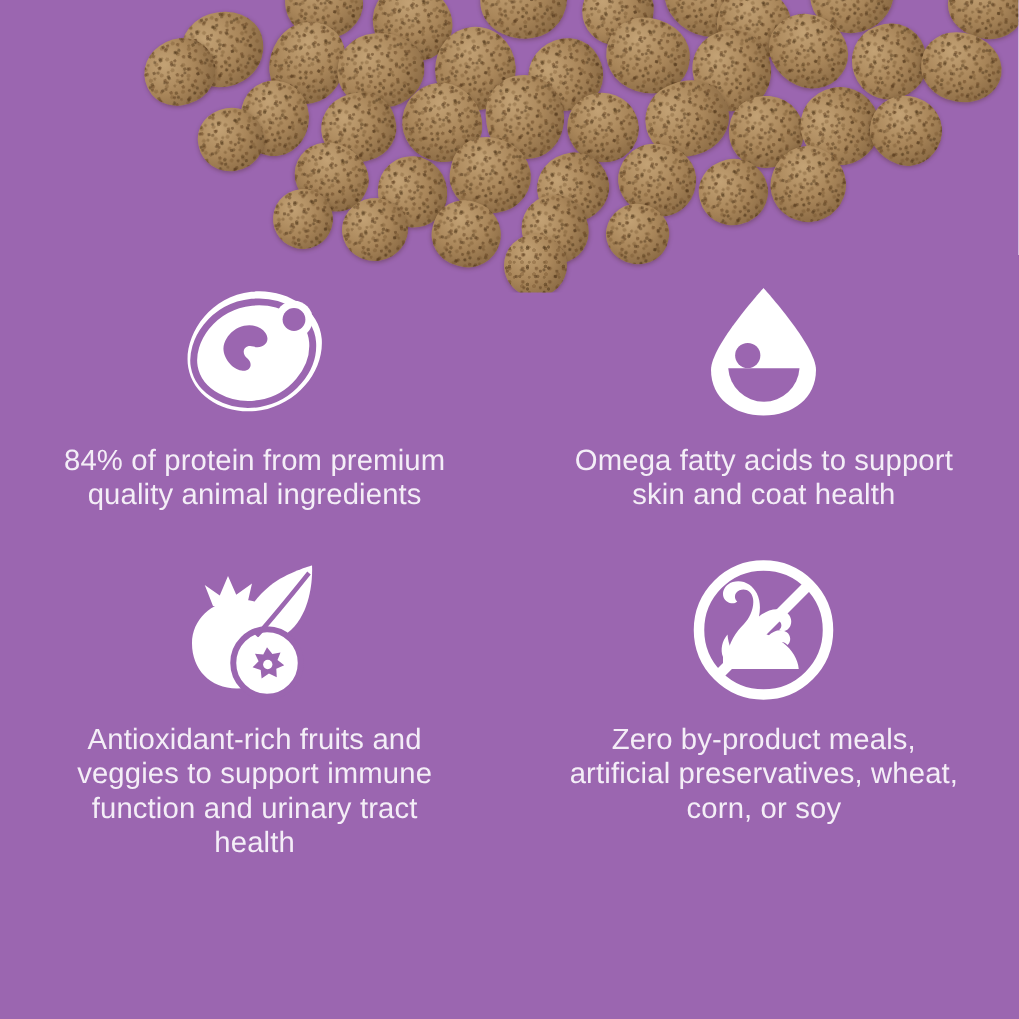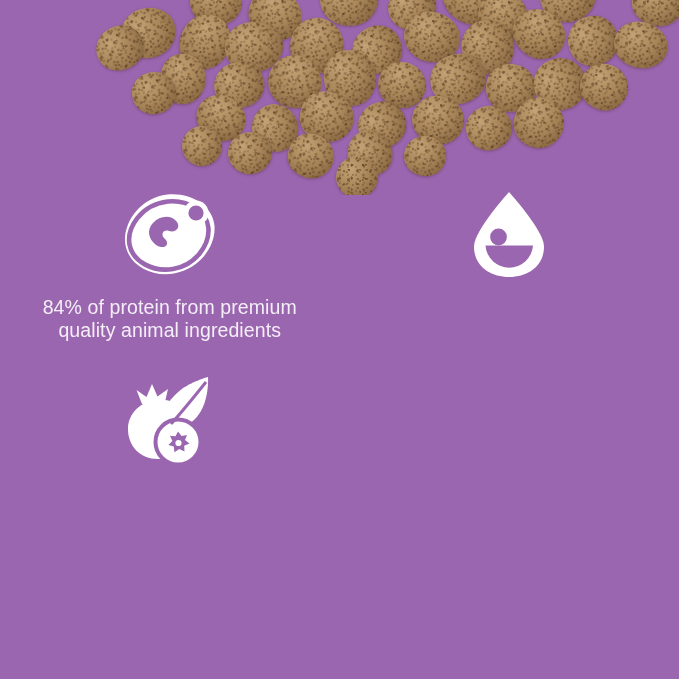--- a/index.html
+++ b/index.html
@@ -176,20 +176,21 @@
     </div>
 
     <div class="benefit">
       <div class="benefit-icon">
         <svg width="92" height="92" viewBox="0 0 92 92" aria-hidden="true">
           <path d="M46 4 C46 4 81 42.5 81 58.5 C81 77.5 65.6 89 46 89 C26.4 89 11 77.5 11 58.5 C11 42.5 46 4 46 4 Z" fill="#ffffff"></path>
           <circle cx="35.5" cy="49" r="8.4" fill="#9b66b0"></circle>
           <path d="M22.5 57.5 A23.8 23.8 0 0 0 70 57.5 Z" fill="#9b66b0"></path>
         </svg>
       </div>
+      <div class="benefit-text">Omega fatty acids to support skin and coat health</div>
     </div>
 
     <div class="benefit">
       <div class="benefit-icon">
         <svg width="96" height="96" viewBox="0 0 96 96" aria-hidden="true">
           <g fill="#ffffff">
 
             <path d="M86 5 C86 5 88 33 72 48 C61.5 57.8 47 55.5 43 47.5 C39 39.5 47 27.5 58 18.5 C69 9.5 86 5 86 5 Z"></path>
 
             <path d="M35 28 C55 26 68 40 68 57 C68 74 55 87 36 87 C18 87 6 74 6 57 C6 41 19 29.4 35 28 Z"></path>
@@ -201,19 +202,39 @@
 
           <path d="M49 52 C58 42 72 25 84 10" fill="none" stroke="#9b66b0" stroke-width="3"></path>
 
           <circle cx="56" cy="70" r="22.5" fill="none" stroke="#9b66b0" stroke-width="4"></circle>
           <circle cx="56" cy="70" r="18.2" fill="#ffffff"></circle>
 
           <path d="M56 59.5 L59.6 64 L65 63 L63 68 L67.5 71.5 L62.2 73.8 L62.5 79.5 L57.3 77 L52.4 80.3 L51.8 74.6 L46.4 72.9 L50.4 68.9 L48 63.8 L53.5 64.3 Z" fill="#9b66b0"></path>
           <circle cx="56.5" cy="71" r="3.1" fill="#ffffff"></circle>
         </svg>
       </div>
-    </div>
-
+      <div class="benefit-text">Antioxidant-rich fruits and veggies to support immune function and urinary tract health</div>
+    </div>
+
+    <div class="benefit">
+      <div class="benefit-icon">
+        <svg width="98" height="96" viewBox="0 0 98 96" aria-hidden="true">
+
+          <g fill="#ffffff">
+            <path d="M26 70 C23 60 30 50 36 44 C40 40 43 33 42 27 C41 22 37 20 33 21.5 C29.5 23 29 27 31.5 29 C29 31.5 24 30 22.5 26.5 C20.8 22.5 23.5 17.5 28.5 16 C35 14 41.5 17.5 44.5 23.5 C47 28.5 47 34 46 39 C51 35 57 33 62 35 C66.5 36.8 68.5 41 67 45 C65.8 48.3 62 49.8 59.5 48 C62 45.5 61 42 58 41.5 C54 41 50 45 48 49.5 C52 51.5 57.5 53 62 56.5 C68 61 72 67.5 72.5 74 L26 74 Z"></path>
+            <path d="M22 66 C20 61 21.5 55 25 51 C25.5 58 28 63 33 67 L38 74 L22 74 Z"></path>
+            <path d="M52 52 C56 48 61 47 64.5 49.5 C67.5 51.7 67.5 56 65 58 C63.3 56 61 55.5 59 56.5 L53.5 56 Z"></path>
+          </g>
+
+          <circle cx="49" cy="48" r="43" fill="none" stroke="#ffffff" stroke-width="7"></circle>
+
+          <line x1="19" y1="78" x2="79" y2="18" stroke="#ffffff" stroke-width="7" stroke-linecap="butt"></line>
+
+          <line x1="19" y1="78" x2="79" y2="18" stroke="#9b66b0" stroke-width="14" stroke-linecap="butt" opacity="0"></line>
+        </svg>
+      </div>
+      <div class="benefit-text">Zero by-product meals, artificial preservatives, wheat, corn, or soy</div>
+    </div>
 
   </div>
 
 
 </div>
 
 </body></html>

